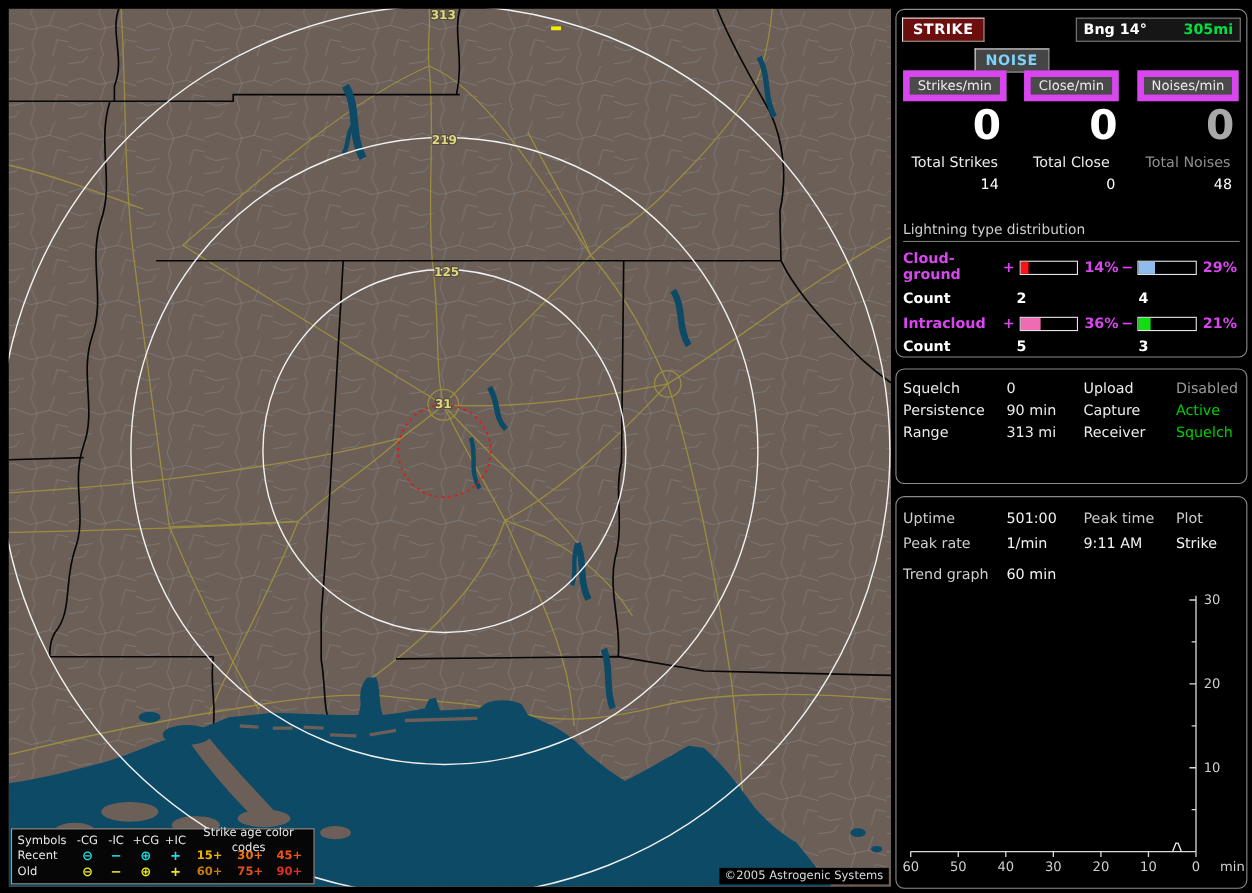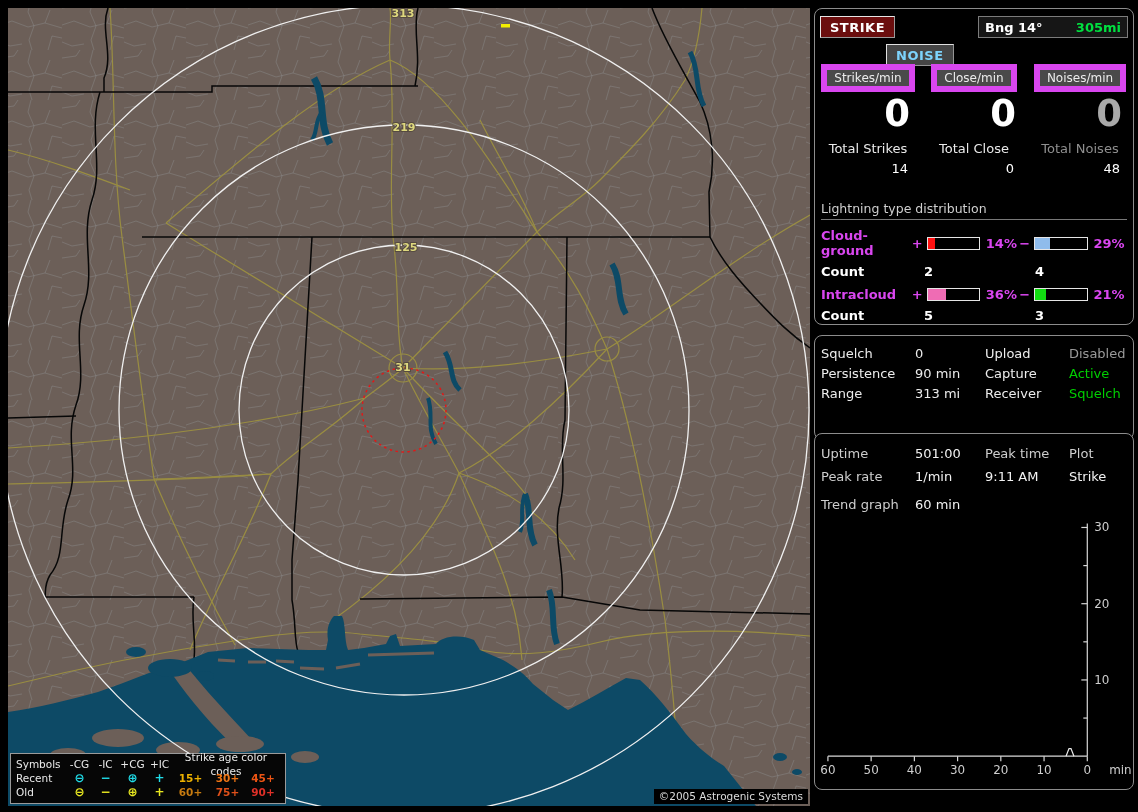--- a/index.html
+++ b/index.html
@@ -18,21 +18,21 @@
   .legend .c{text-align:center;}
   .legend .age-title{grid-column:6/9;text-align:center;}
   .legend .glyph{text-align:center;font-size:12px;font-weight:bold;}
   .legend .age{text-align:center;font-weight:bold;}
   .copyright{position:absolute;right:2px;bottom:2px;background:#000;color:#dcdcdc;
              font-size:10.5px;padding:1px 5px 2px 5px;}
   
   .panel{position:absolute;left:814px;width:320px;background:#000;border:1px solid #8c8c8c;border-radius:8px;box-sizing:border-box;}
   #box1{top:8px;height:317px;}
   #box2{top:335px;height:105px;}
-  #box3{top:433px;height:357px;}
+  #box3{top:451px;height:357px;}
   .btn{position:absolute;top:7px;height:22px;box-sizing:border-box;font-weight:bold;font-size:13px;
        display:flex;align-items:center;justify-content:center;padding:0 9px;letter-spacing:.5px;cursor:pointer;}
   .btn-strike{left:5px;background:#6b0e0e;color:#fff;border:1px solid;border-color:#e6e6e6 #9a9a9a #9a9a9a #e6e6e6;}
   .btn-noise{left:71px;background:#454545;color:#7dd3fc;border:1px solid;border-color:#e0e0e0 #949494 #949494 #e0e0e0;margin-top:28px;}
   .bng{position:absolute;right:5px;top:7px;width:136px;height:20px;background:#161616;border:1px solid #7c7c7c;
        display:flex;align-items:center;justify-content:space-between;padding:0 6px;font-size:13px;font-weight:bold;color:#fff;}
   .bng-rng{color:#00e040;}
   .cols{position:absolute;top:55px;left:0;right:0;display:flex;}
   .col{flex:1;padding:0 5px;}
   .chipwrap{text-align:center;}

